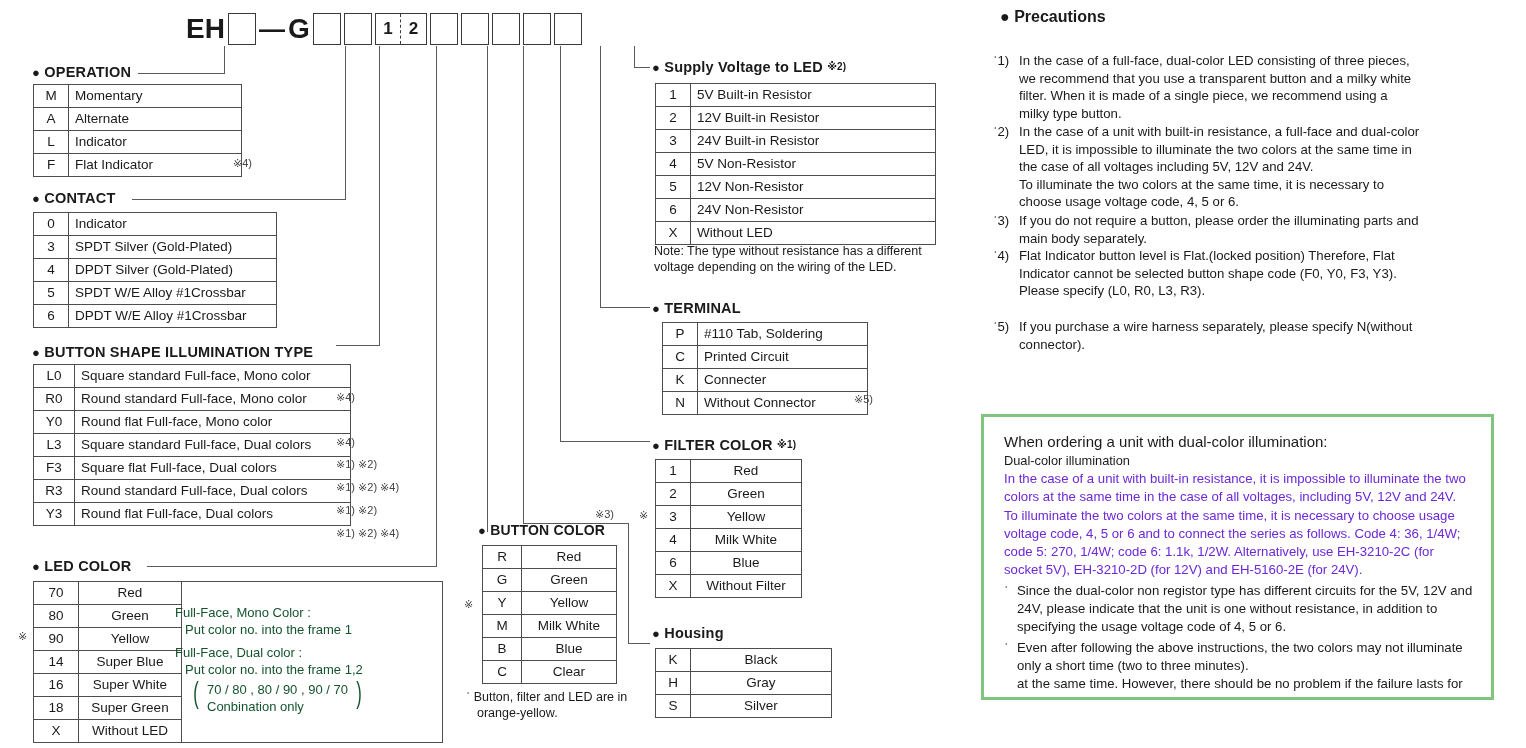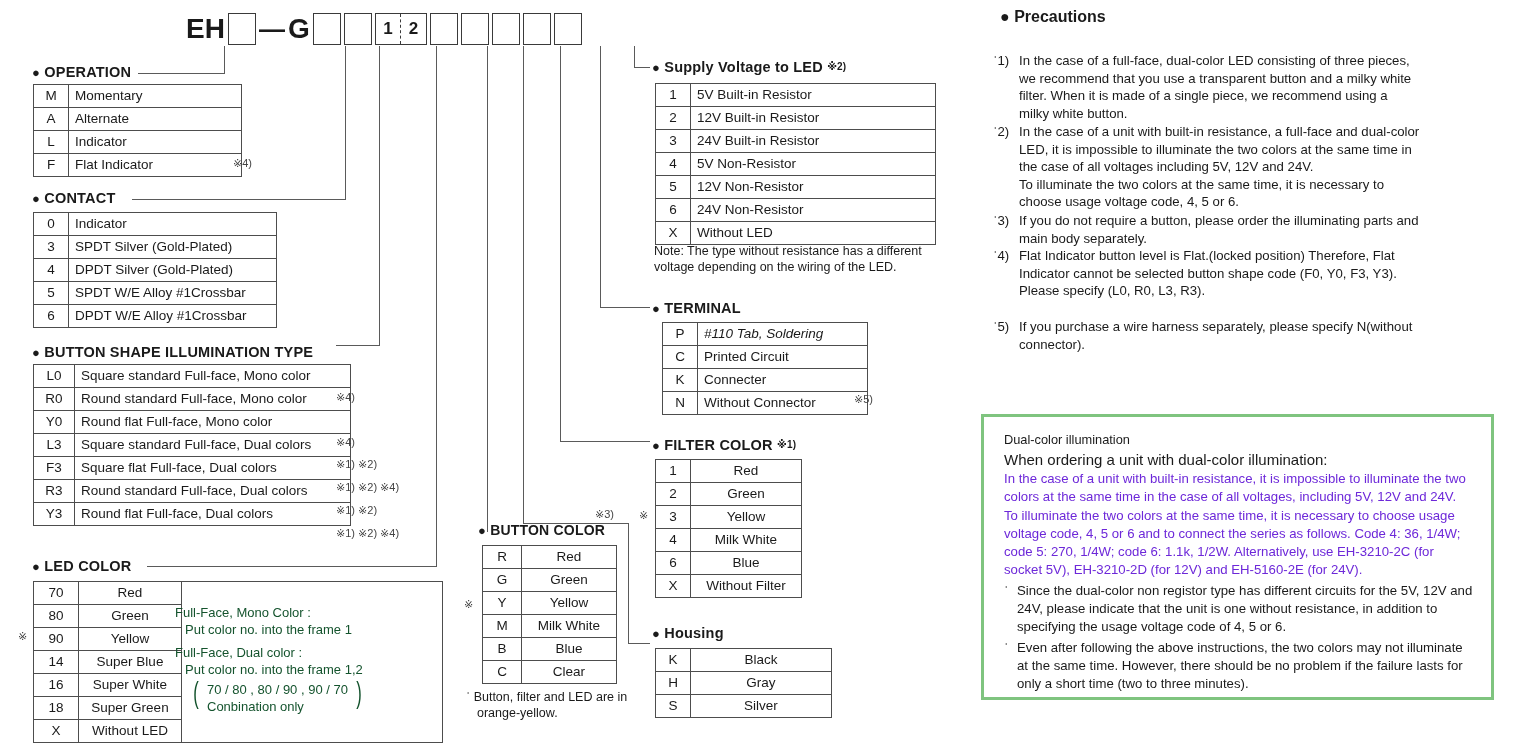--- a/index.html
+++ b/index.html
@@ -351,21 +351,21 @@
 </div>
 
 <div class="sec-head" style="left:652px;top:300px;">
   <span class="bullet">●</span>
   <span>TERMINAL</span>
 </div>
 <table class="t" style="left:662px;top:322px;">
   <tbody>
       <tr>
         <td class="key" style="width:22px;">P</td>
-        <td class="val" style="width:157px;font-style:italic;">#110 Tab, Soldering</td>
+        <td class="val" style="width:157px;">#110 Tab, Soldering</td>
       </tr>
   <tr>
         <td class="key">C</td>
         <td class="val">Printed Circuit</td>
       </tr>
   <tr>
         <td class="key">K</td>
         <td class="val">Connecter</td>
       </tr>
   <tr>
@@ -436,21 +436,21 @@
   <span>●</span>
   <span>Precautions</span>
 </div>
 
 <div class="prec" style="left:993px;top:52px;">
   <span class="lbl">ˈ1)</span>
   <div class="bdy">
     <div>In the case of a full-face, dual-color LED consisting of three pieces,</div>
     <div>we recommend that you use a transparent button and a milky white</div>
     <div>filter. When it is made of a single piece, we recommend using a</div>
-    <div>milky white button.</div>
+    <div>milky type button.</div>
   </div>
 </div>
 
 <div class="prec" style="left:993px;top:123px;">
   <span class="lbl">ˈ2)</span>
   <div class="bdy">
     <div>In the case of a unit with built-in resistance, a full-face and dual-color</div>
     <div>LED, it is impossible to illuminate the two colors at the same time in</div>
     <div>the case of all voltages including 5V, 12V and 24V.</div>
     <div>To illuminate the two colors at the same time, it is necessary to</div>
@@ -478,40 +478,40 @@
 <div class="prec" style="left:993px;top:318px;">
   <span class="lbl">ˈ5)</span>
   <div class="bdy">
     <div>If you purchase a wire harness separately, please specify N(without</div>
     <div>connector).</div>
   </div>
 </div>
 
 <div id="green-box">
   <div id="gb-inner">
+    <div id="gb-title">When ordering a unit with dual-color illumination:</div>
     <div id="gb-sub">Dual-color illumination</div>
-    <div id="gb-title">When ordering a unit with dual-color illumination:</div>
     <div class="gb-p">
       <div>In the case of a unit with built-in resistance, it is impossible to illuminate the two</div>
       <div>colors at the same time in the case of all voltages, including 5V, 12V and 24V.</div>
       <div>To illuminate the two colors at the same time, it is necessary to choose usage</div>
       <div>voltage code, 4, 5 or 6 and to connect the series as follows. Code 4: 36, 1/4W;</div>
       <div>code 5: 270, 1/4W; code 6: 1.1k, 1/2W. Alternatively, use EH-3210-2C (for</div>
       <div>socket 5V), EH-3210-2D (for 12V) and EH-5160-2E (for 24V).</div>
     </div>
     <div class="gb-star">
       <span class="st">ˈ</span>
       <div class="sb">
         <div>Since the dual-color non registor type has different circuits for the 5V, 12V and</div>
         <div>24V, please indicate that the unit is one without resistance, in addition to</div>
         <div>specifying the usage voltage code of 4, 5 or 6.</div>
       </div>
     </div>
     <div class="gb-star">
       <span class="st">ˈ</span>
       <div class="sb">
         <div>Even after following the above instructions, the two colors may not illuminate</div>
+        <div>only a short time (two to three minutes).</div>
         <div>at the same time. However, there should be no problem if the failure lasts for</div>
-        <div>only a short time (two to three minutes).</div>
       </div>
     </div>
   </div>
 </div>
 
 </body></html>

